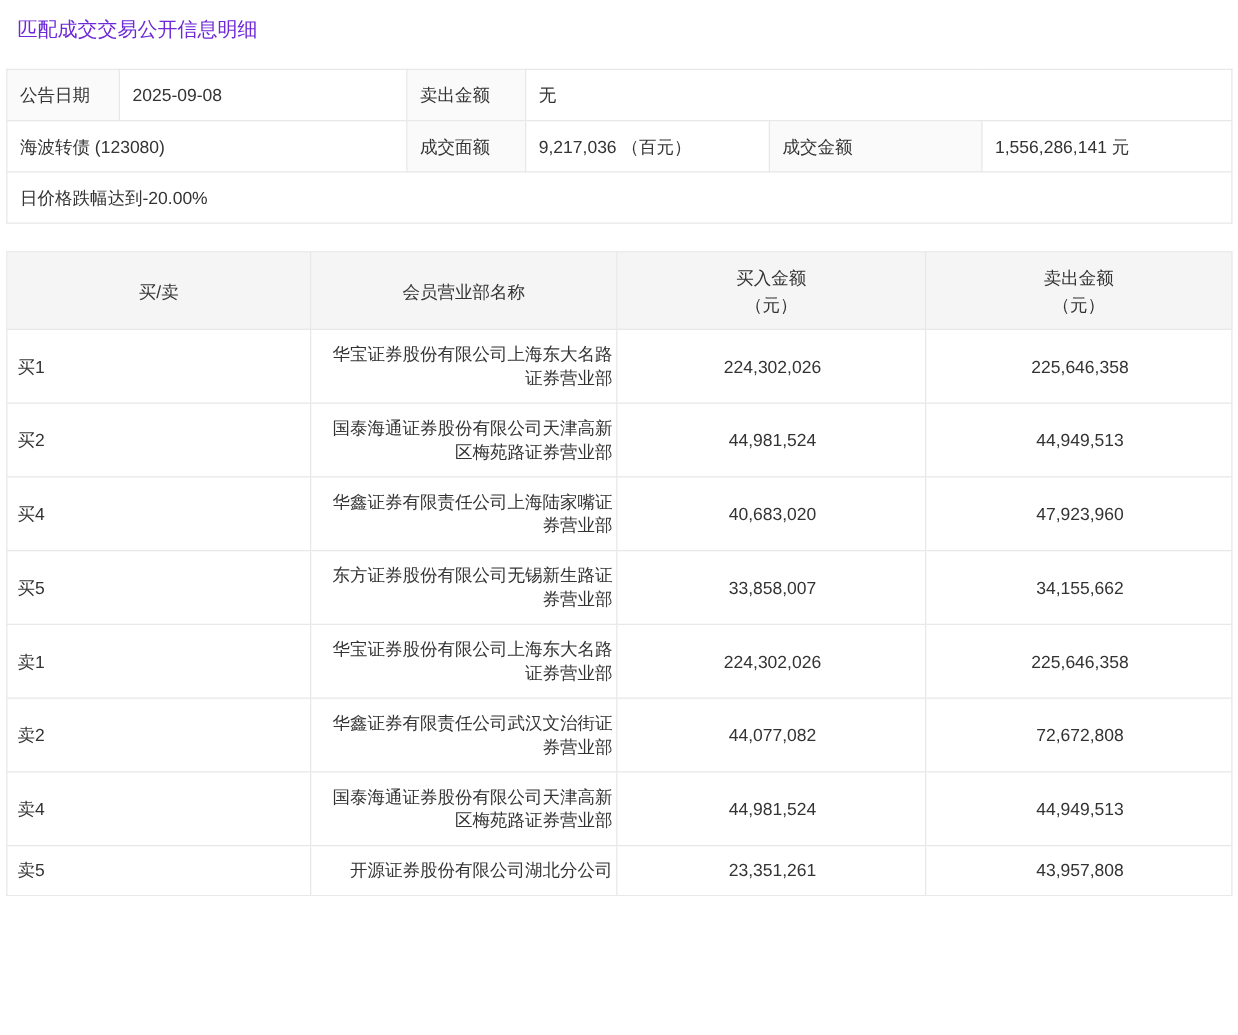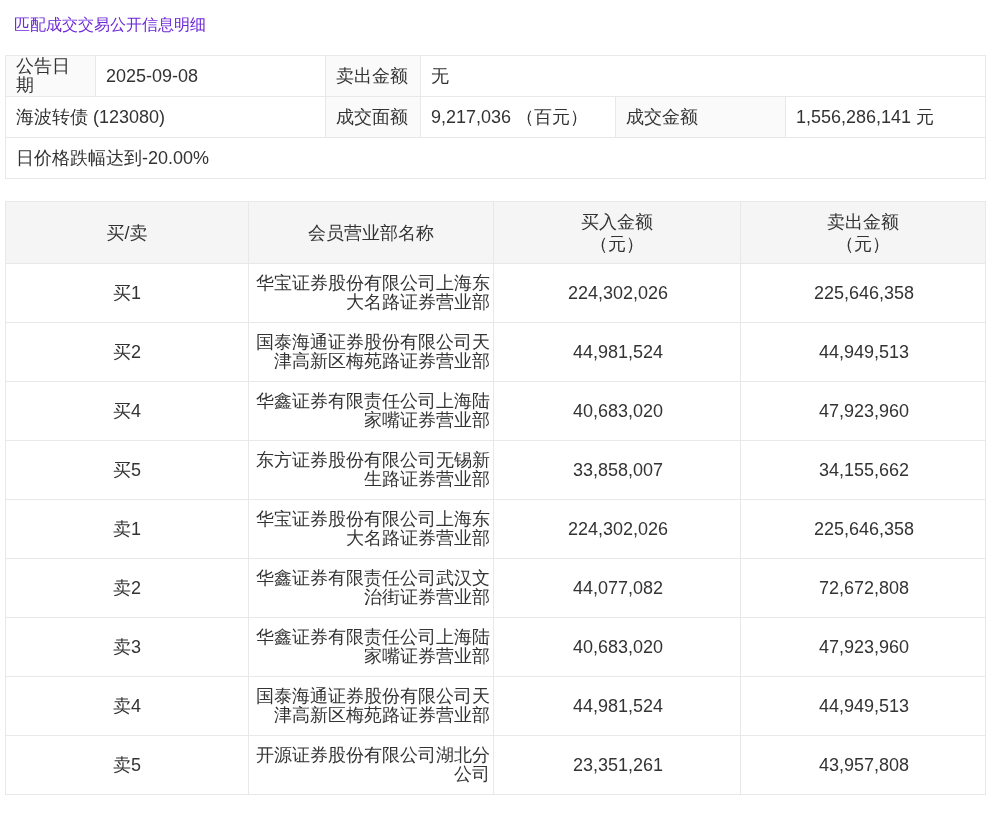--- a/index.html
+++ b/index.html
@@ -19,21 +19,21 @@
     padding: 15px 9px 20px 9px;
     font-size: 16px;
     font-weight: 500;
     color: #6d28d9;
     line-height: 20px;
   }
   table {
     border-collapse: collapse;
     table-layout: fixed;
     width: 980px;
-    font-size: 18px;
+    font-size: 14px;
     color: #333333;
   }
   td, th {
     border: 1px solid #e8e8e8;
     word-break: break-all;
   }
   
   .info-table td {
     height: 41px;
     padding: 0 10px;
@@ -57,21 +57,20 @@
   }
   .main-table thead .hline {
     line-height: 22px;
   }
   .main-table tbody td {
     padding: 10px 8px;
     line-height: 19px;
     vertical-align: middle;
   }
   .main-table td.side {
-    text-align: center;
   }
   .main-table td.branch {
     text-align: right;
     padding: 10px 3px 10px 4px;
   }
   .main-table td.amount {
     text-align: center;
     padding-right: 6px;
   }
 </style>
@@ -167,26 +166,20 @@
         <td class="amount">224,302,026</td>
         <td class="amount">225,646,358</td>
       </tr>
       <tr>
         <td class="side">卖2</td>
         <td class="branch">华鑫证券有限责任公司武汉文治街证券营业部</td>
         <td class="amount">44,077,082</td>
         <td class="amount">72,672,808</td>
       </tr>
       <tr>
-        <td class="side">卖3</td>
-        <td class="branch">华鑫证券有限责任公司上海陆家嘴证券营业部</td>
-        <td class="amount">40,683,020</td>
-        <td class="amount">47,923,960</td>
-      </tr>
-      <tr>
         <td class="side">卖4</td>
         <td class="branch">国泰海通证券股份有限公司天津高新区梅苑路证券营业部</td>
         <td class="amount">44,981,524</td>
         <td class="amount">44,949,513</td>
       </tr>
       <tr>
         <td class="side">卖5</td>
         <td class="branch">开源证券股份有限公司湖北分公司</td>
         <td class="amount">23,351,261</td>
         <td class="amount">43,957,808</td>

